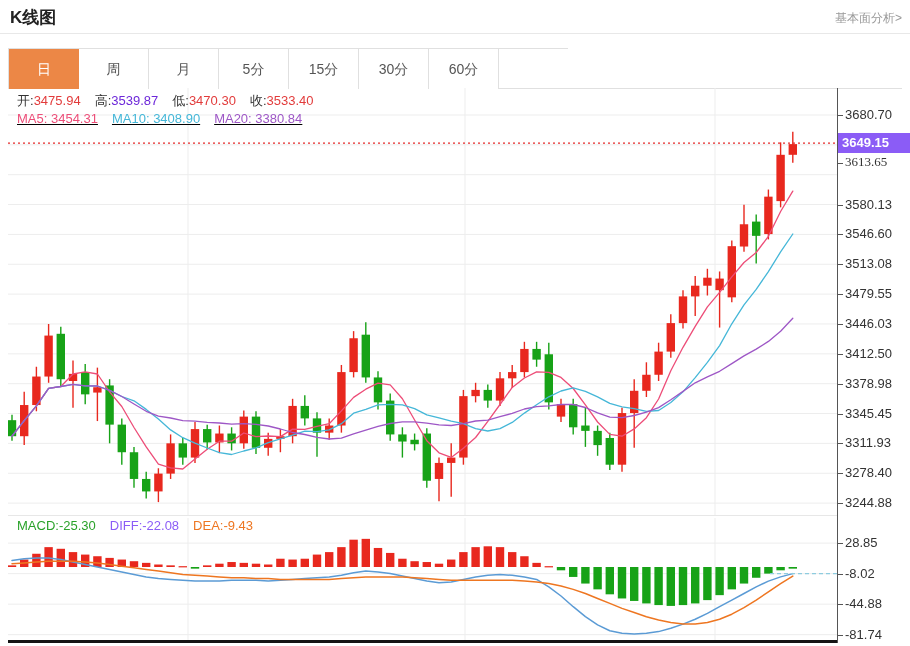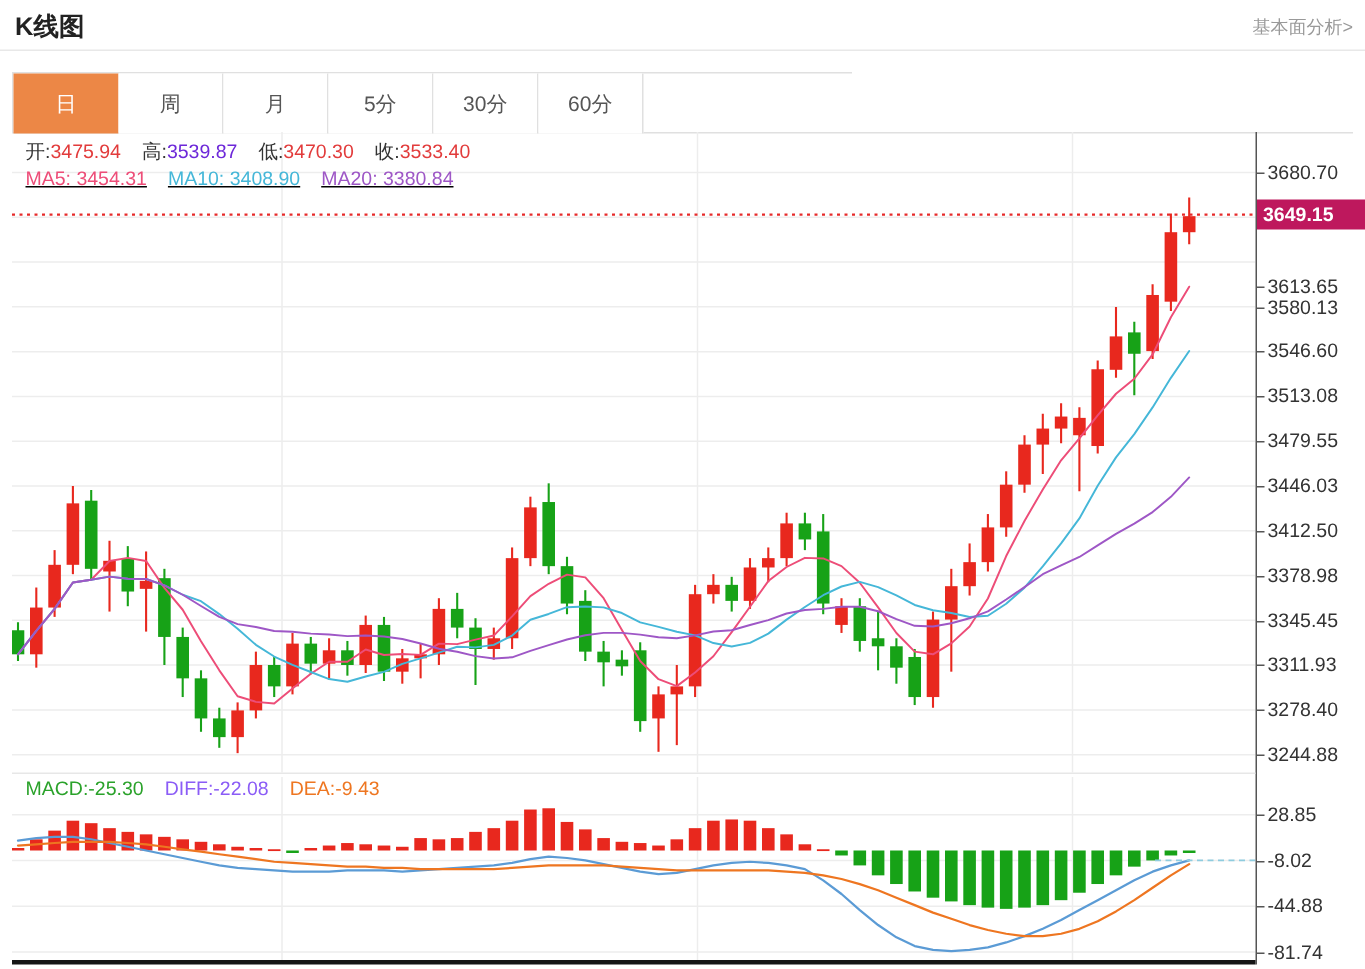--- a/index.html
+++ b/index.html
@@ -36,20 +36,21 @@
 <div class="page-title">K线图</div>
 <a class="fund-link">基本面分析&gt;</a>
 <div class="title-rule"></div>
 
 <div class="tabbar">
   <div class="tabs" id="tabs">
       <div class="tab active" style="background: rgb(236, 135, 70);">日</div>
       <div class="tab">周</div>
       <div class="tab">月</div>
       <div class="tab">5分</div>
+      <div class="tab">15分</div>
       <div class="tab">30分</div>
       <div class="tab">60分</div>
     </div>
 </div>
 
 <div class="readout">
   <span class="lbl">开:</span><span class="val" style="color: rgb(226, 59, 59);">3475.94</span><span class="lbl">高:</span><span class="val" style="color: #6d28d9;">3539.87</span><span class="lbl">低:</span><span class="val" style="color: rgb(226, 59, 59);">3470.30</span><span class="lbl">收:</span><span class="val" style="color: rgb(226, 59, 59);">3533.40</span>
 </div>
 
 <div class="ma-row">
@@ -285,32 +286,32 @@
     <rect x="768.3999999999999" y="479" width="8.4" height="3.3111999999999853" fill="#17a217"></rect>
     <rect x="780.5999999999999" y="479" width="8.4" height="1.6555999999999926" fill="#17a217"></rect>
     <polyline points="4.0,472.4 16.2,470.7 28.4,469.9 40.6,469.9 52.8,471.5 65.0,474.0 77.2,476.5 89.4,479.0 101.6,481.5 113.8,484.0 126.0,486.5 138.2,488.9 150.4,490.6 162.6,491.4 174.8,492.2 187.0,493.1 199.2,493.1 211.4,493.1 223.6,492.2 235.8,492.2 248.0,492.2 260.2,493.1 272.4,492.2 284.6,491.4 296.8,490.6 309.0,489.8 321.2,488.9 333.4,487.3 345.6,484.8 357.8,483.1 370.0,484.0 382.2,485.6 394.4,488.1 406.6,490.6 418.8,493.1 431.0,494.7 443.2,493.9 455.4,491.4 467.6,488.9 479.8,487.3 492.0,486.5 504.2,487.3 516.4,488.9 528.6,491.4 540.8,498.9 553.0,508.0 565.2,518.7 577.4,528.7 589.6,536.9 601.8,542.7 614.0,545.2 626.2,546.1 638.4,545.2 650.6,543.6 662.8,540.3 675.0,536.1 687.2,531.2 699.4,525.4 711.6,518.7 723.8,512.1 736.0,505.5 748.2,498.9 760.4,493.1 772.6,488.9 784.8,485.6" fill="none" stroke="#5b9bd5" stroke-width="1.5" stroke-linejoin="round" stroke-linecap="round"></polyline>
     <polyline points="4.0,475.7 16.2,474.9 28.4,474.0 40.6,473.2 52.8,473.2 65.0,473.2 77.2,474.0 89.4,474.9 101.6,476.5 113.8,478.2 126.0,479.8 138.2,481.5 150.4,483.1 162.6,484.8 174.8,486.5 187.0,487.3 199.2,488.1 211.4,488.9 223.6,489.8 235.8,489.8 248.0,490.6 260.2,490.6 272.4,491.4 284.6,491.4 296.8,491.4 309.0,491.4 321.2,491.4 333.4,490.6 345.6,489.8 357.8,488.9 370.0,488.9 382.2,488.9 394.4,488.9 406.6,489.8 418.8,490.6 431.0,491.4 443.2,492.2 455.4,492.2 467.6,492.2 479.8,492.2 492.0,492.2 504.2,492.2 516.4,493.1 528.6,493.9 540.8,495.6 553.0,498.0 565.2,501.4 577.4,505.5 589.6,510.5 601.8,515.4 614.0,520.4 626.2,524.5 638.4,528.7 650.6,532.0 662.8,534.5 675.0,536.1 687.2,536.1 699.4,534.5 711.6,531.2 723.8,526.2 736.0,519.6 748.2,512.1 760.4,503.8 772.6,495.6 784.8,488.1" fill="none" stroke="#ee7621" stroke-width="1.5" stroke-linejoin="round" stroke-linecap="round"></polyline>
     <line x1="762" y1="485.638956" x2="829" y2="485.638956" stroke="#8eccdf" stroke-width="1.2" stroke-dasharray="4,3"></line>
   </svg>
 
 <div class="axis-line"></div>
 <div class="paxis" id="paxis">
     <div class="ptick" style="top: 19px;"><span class="dash"></span>3680.70</div>
-    <div class="ptick" style="top: 95px;"><span class="dash"></span>3613.65</div>
+    <div class="ptick" style="top: 66px; font-family: Liberation Serif, serif;"><span class="dash"></span>3613.65</div>
     <div class="ptick" style="top: 108.558px;"><span class="dash"></span>3580.13</div>
     <div class="ptick" style="top: 138.417px;"><span class="dash"></span>3546.60</div>
     <div class="ptick" style="top: 168.266px;"><span class="dash"></span>3513.08</div>
     <div class="ptick" style="top: 198.125px;"><span class="dash"></span>3479.55</div>
     <div class="ptick" style="top: 227.975px;"><span class="dash"></span>3446.03</div>
     <div class="ptick" style="top: 257.834px;"><span class="dash"></span>3412.50</div>
     <div class="ptick" style="top: 287.683px;"><span class="dash"></span>3378.98</div>
     <div class="ptick" style="top: 317.542px;"><span class="dash"></span>3345.45</div>
     <div class="ptick" style="top: 347.392px;"><span class="dash"></span>3311.93</div>
     <div class="ptick" style="top: 377.25px;"><span class="dash"></span>3278.40</div>
     <div class="ptick" style="top: 407.1px;"><span class="dash"></span>3244.88</div>
-    <div class="cur-price" style="top: 45.0954px; background: #be185d;">3649.15</div>
+    <div class="cur-price" style="top: 45.0954px; background: #8b5cf6;">3649.15</div>
     <div class="ptick" style="top: 447.118px;"><span class="dash"></span>28.85</div>
     <div class="ptick" style="top: 477.639px;"><span class="dash"></span>-8.02</div>
     <div class="ptick" style="top: 508.152px;"><span class="dash"></span>-44.88</div>
     <div class="ptick" style="top: 538.664px;"><span class="dash"></span>-81.74</div>
   </div>
 <div class="sep"></div>
 <div class="bottom-bar"></div>
 
 </body></html>

